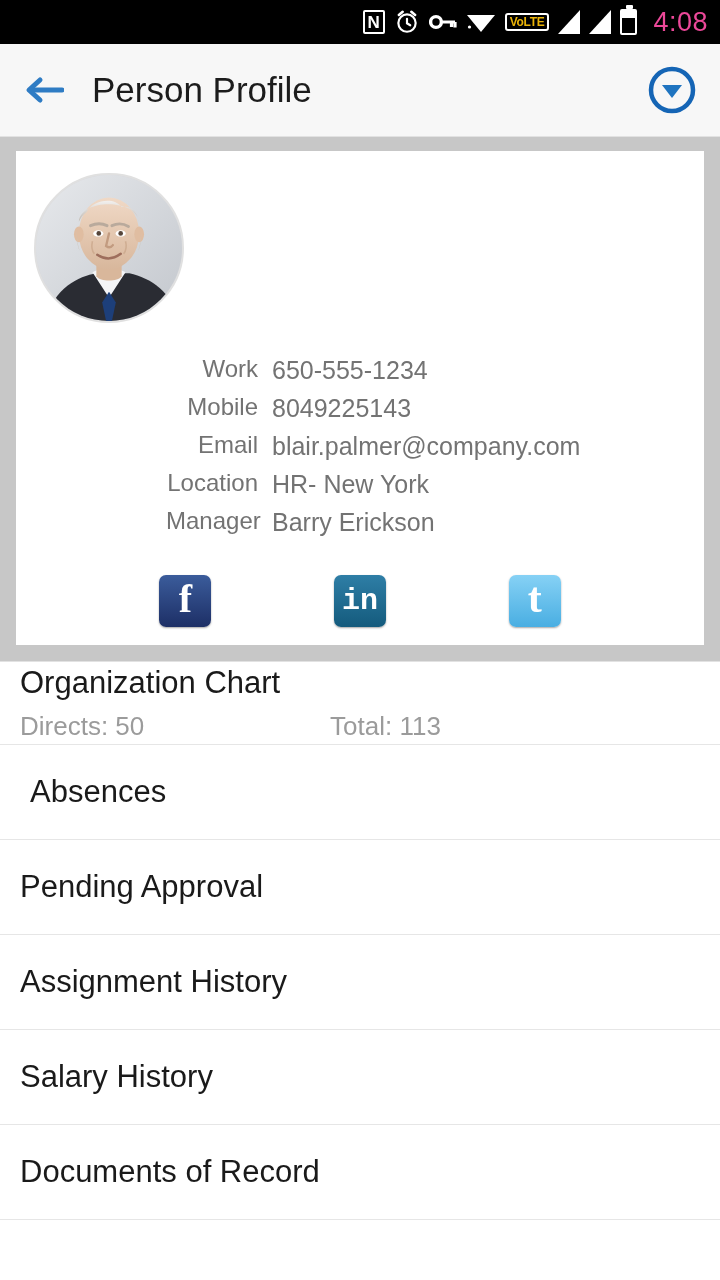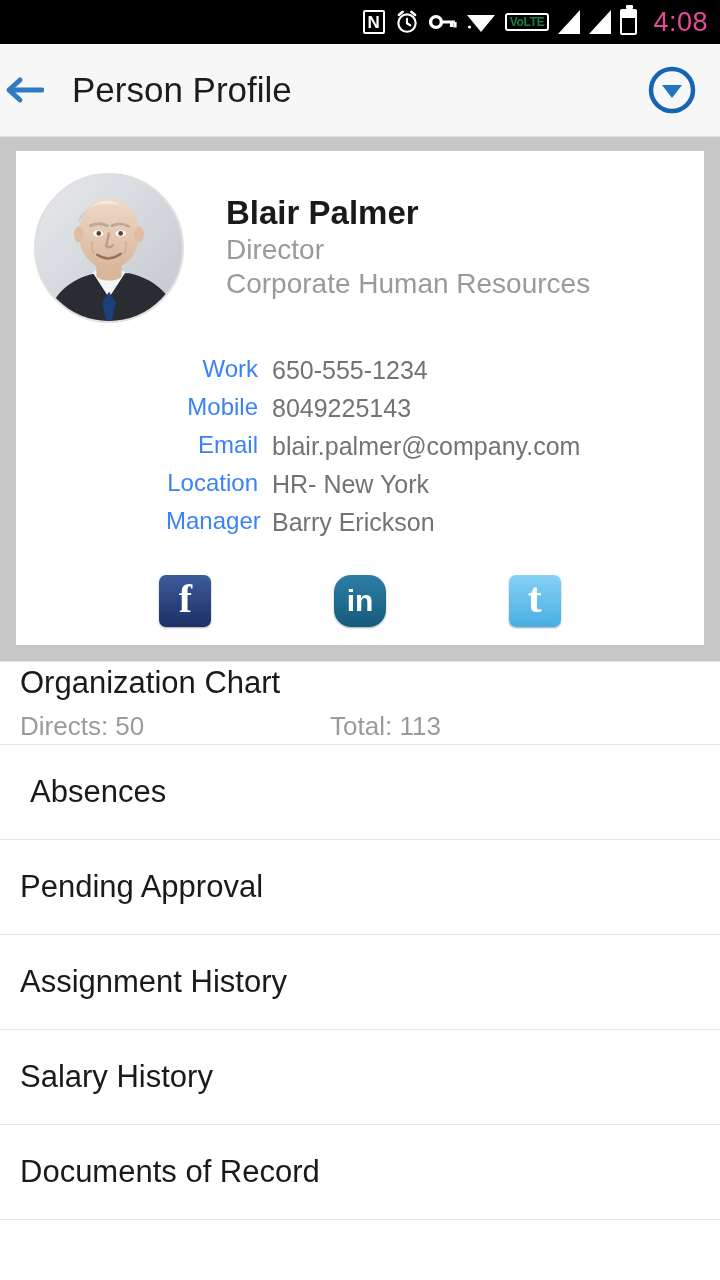--- a/index.html
+++ b/index.html
@@ -21,21 +21,21 @@
   .sb-time{
     color:#ec4899; font-size:27px; letter-spacing:0.5px;
     margin-left:7px; font-family:"Liberation Sans", sans-serif;
   }
   .nfc-box{
     width:22px;height:24px;border:2.5px solid #fff;border-radius:2px;
     display:flex;align-items:center;justify-content:center;
     color:#fff;font-size:17px;font-weight:bold;line-height:1;
   }
   .volte-box{
-    border:2px solid #fff;border-radius:3px;color:#15803d;
+    border:2px solid #fff;border-radius:3px;color:#eab308;
     font-size:12px;font-weight:bold;padding:1px 3px;line-height:1.05;
     letter-spacing:-0.3px;
   }
   .signal{
     width:0;height:0;
     border-left:22px solid transparent;
     border-bottom:24px solid #ffffff;
   }
   .batt{
     width:17px;height:26px;border:2.5px solid #fff;border-radius:2px;
@@ -44,21 +44,21 @@
   .batt:after{
     content:"";position:absolute;top:-6px;left:3.5px;
     width:7px;height:4px;background:#fff;border-radius:1px;
   }
 
   
   .appbar{
     height:93px; width:100%;
     background:#f7f7f7;
     display:flex; align-items:center;
-    padding:0 22px 0 4px;
+    padding:0 22px 0 24px;
     border-bottom:1px solid #e2e2e2;
   }
   .appbar-title{
     font-size:35px; color:#1c1c1c; margin-left:28px; flex:1;
     font-family:"Liberation Sans", sans-serif; font-weight:400;
   }
   .back-arrow{ cursor:pointer; display:flex; align-items:center; }
   .dd-circle{ cursor:pointer; display:flex; align-items:center; }
 
   
@@ -87,21 +87,21 @@
     font-size:28px;color:#9a9a9a;line-height:1.22;font-weight:400;
   }
 
   
   .contact{
     margin-top:28px; padding-left:150px;
     display:grid; grid-template-columns:92px 1fr;
     column-gap:14px; row-gap:0px;
   }
   .c-label{
-    text-align:right;font-size:24px;color:#3b82f6;line-height:1.52;
+    text-align:right;font-size:24px;color:#737373;line-height:1.52;
     white-space:nowrap;
   }
   .c-value{
     font-size:25px;color:#737373;line-height:1.52;white-space:nowrap;
     cursor:pointer;
   }
 
   
   .social{
     display:flex; justify-content:space-around;
@@ -115,22 +115,22 @@
     box-shadow:0 1px 2px rgba(0,0,0,.35);
   }
   .soc-fb{
     background:linear-gradient(#3b5c9b,#1d2f66);
     font-family:"Liberation Serif", serif;
     font-size:40px;font-weight:bold;line-height:0.9;
     padding-bottom:4px;
   }
   .soc-li{
     background:linear-gradient(#2e7ea6,#145b7d);
-    font-family:Liberation Sans, sans-serif;
-    font-size:30px;font-weight:bold;line-height:1;border-radius:17px;
+    font-family:Liberation Mono, monospace;
+    font-size:30px;font-weight:bold;line-height:1;
   }
   .soc-tw{
     background:linear-gradient(#86d1f5,#49aee2);
     font-family:"Liberation Serif", serif;
     font-size:42px;font-weight:bold;line-height:0.85;
     padding-bottom:5px;
   }
 
   
   .list{ width:100%; background:#ffffff; }
@@ -258,25 +258,20 @@
           <circle cx="87" cy="60" r="2.4" fill="#55453a"></circle>
 
           <path d="M75 60 L72 73 q4 3 7 -1" stroke="#c29b80" stroke-width="2.4" fill="none" stroke-linecap="round"></path>
 
           <path d="M63 82 q12 8 24 -1" stroke="#9e6e5c" stroke-width="2.6" fill="none" stroke-linecap="round"></path>
 
           <path d="M58 68 q-2 8 2 13" stroke="#c8a488" stroke-width="1.6" fill="none" opacity=".7"></path>
           <path d="M92 68 q2 8 -2 13" stroke="#c8a488" stroke-width="1.6" fill="none" opacity=".7"></path>
         </svg>
       </div>
-      <div class="ident">
-        <div class="p-name">Blair Palmer</div>
-        <div class="p-role">Director</div>
-        <div class="p-dept">Corporate Human Resources</div>
-      </div>
     </div>
 
     <div class="contact">
       <div class="c-label">Work</div>
       <div class="c-value">650-555-1234</div>
       <div class="c-label">Mobile</div>
       <div class="c-value">8049225143</div>
       <div class="c-label">Email</div>
       <div class="c-value">blair.palmer@company.com</div>
       <div class="c-label">Location</div>

